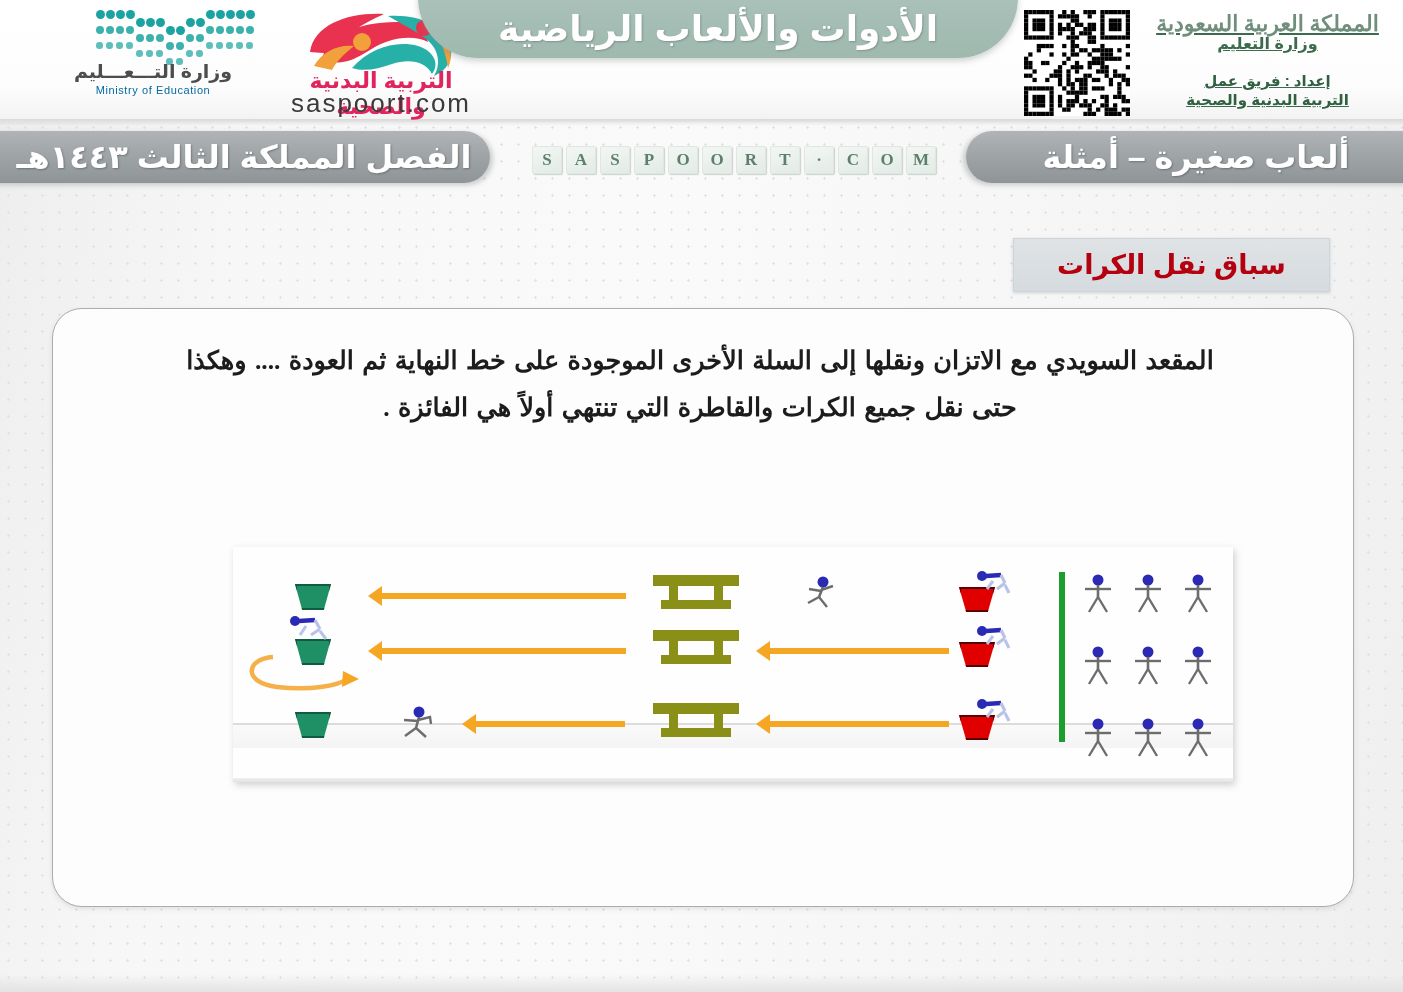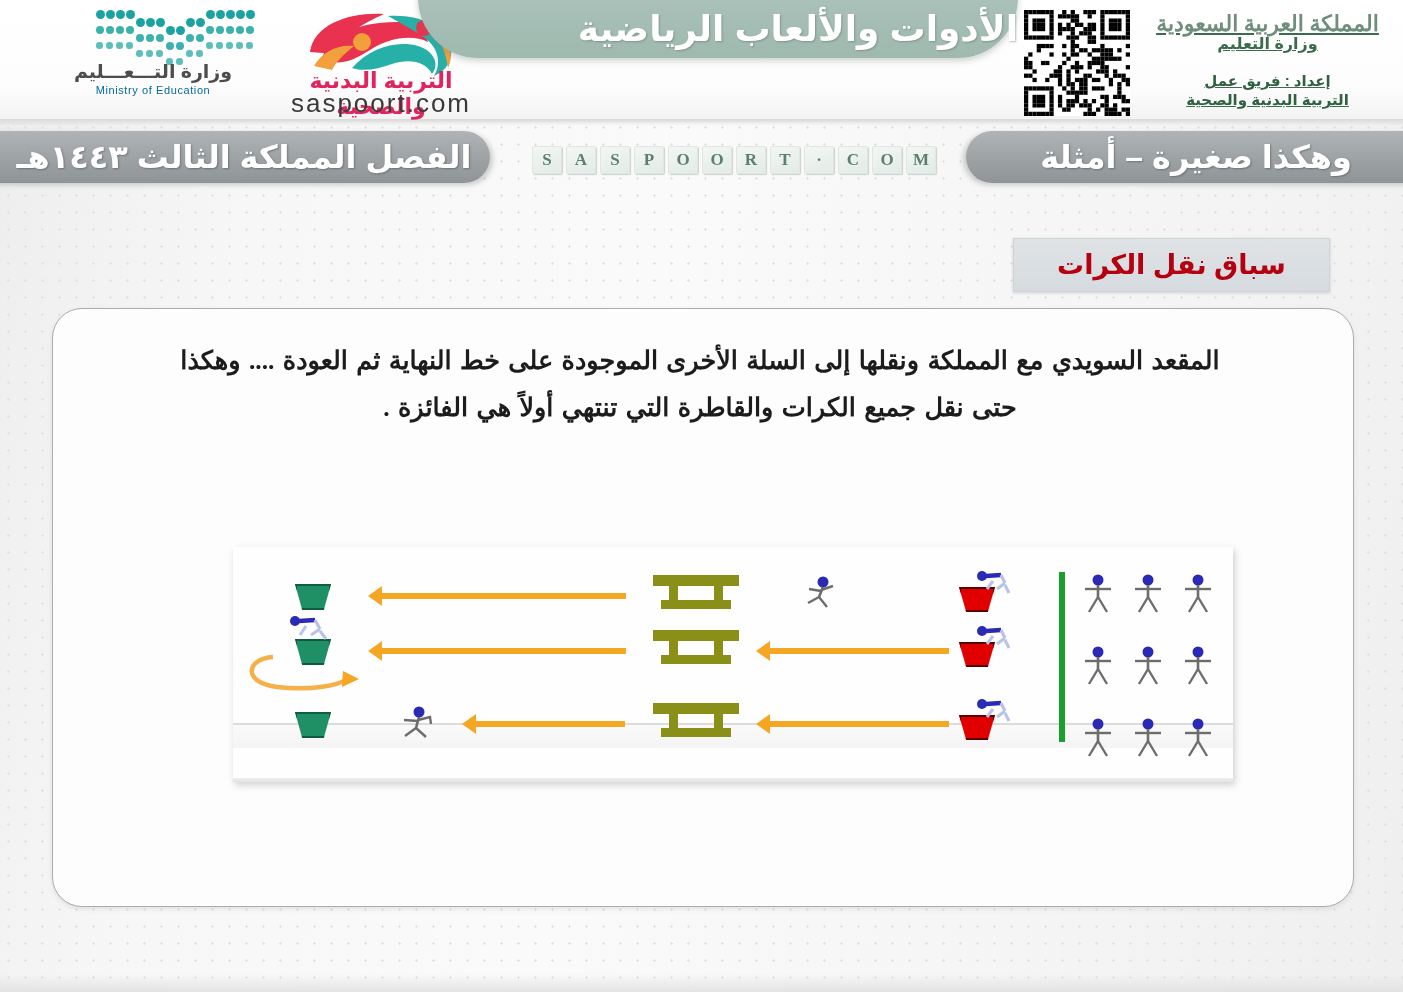--- a/index.html
+++ b/index.html
@@ -38,21 +38,21 @@
     font-size:26px;color:#3a3a3a;letter-spacing:2px;font-weight:400;}
 
   
   .title-banner{
     position:absolute;left:418px;top:-60px;width:600px;height:118px;
     background:linear-gradient(180deg,#b3c8be 0%,#a8c0b7 55%,#9fb9af 100%);
     border-radius:0 0 60px 60px;
     box-shadow:0 3px 6px rgba(120,130,125,.35);
   }
   .title-banner .txt{
-    position:absolute;left:0;right:0;bottom:8px;text-align:right;
+    position:absolute;left:0;right:0;bottom:8px;text-align:center;
     font-size:36px;font-weight:800;color:#ffffff;
     text-shadow:1px 1px 2px rgba(90,100,95,.45);
     direction:rtl;
   }
 
   
   .qr{position:absolute;left:1024px;top:10px;width:106px;height:106px;background:#fff;}
   .qr svg{display:block;}
 
   
@@ -551,21 +551,21 @@
     <div class="l2">وزارة التعليم</div>
     <div class="l3">إعداد : فريق عمل</div>
     <div class="l4">التربية البدنية والصحية</div>
   </div>
 </div>
 
 <div class="pill pill-left">
   <span>الفصل المملكة الثالث ١٤٤٣هـ</span>
 </div>
 <div class="pill pill-right">
-  <span>وهكذا صغيرة – أمثلة</span>
+  <span>ألعاب صغيرة – أمثلة</span>
 </div>
 <div class="watermark" id="wm">
     <span>S</span>
     <span>A</span>
     <span>S</span>
     <span>P</span>
     <span>O</span>
     <span>O</span>
     <span>R</span>
     <span>T</span>
@@ -575,21 +575,21 @@
     <span>M</span>
   </div>
 
 <div class="section-label">
   <span>سباق نقل الكرات</span>
 </div>
 
 <div class="card">
 
   <div class="paragraph" id="para">
-      <span class="ln">المقعد السويدي مع المملكة  ونقلها إلى السلة الأخرى الموجودة على خط النهاية ثم العودة .... وهكذا</span>
+      <span class="ln">المقعد السويدي مع الاتزان  ونقلها إلى السلة الأخرى الموجودة على خط النهاية ثم العودة .... وهكذا</span>
       <span class="ln last">حتى نقل جميع الكرات والقاطرة التي تنتهي أولاً هي الفائزة .</span>
     </div>
 
   <div class="diagram">
     <div class="floorband"></div>
     <div class="floor"></div>
     <div class="bottomline"></div>
 
     <div class="gbasket" style="left:62px;top:37px;"></div>
     <div class="arrow" style="left:148px;top:46px;width:245px;"></div>

